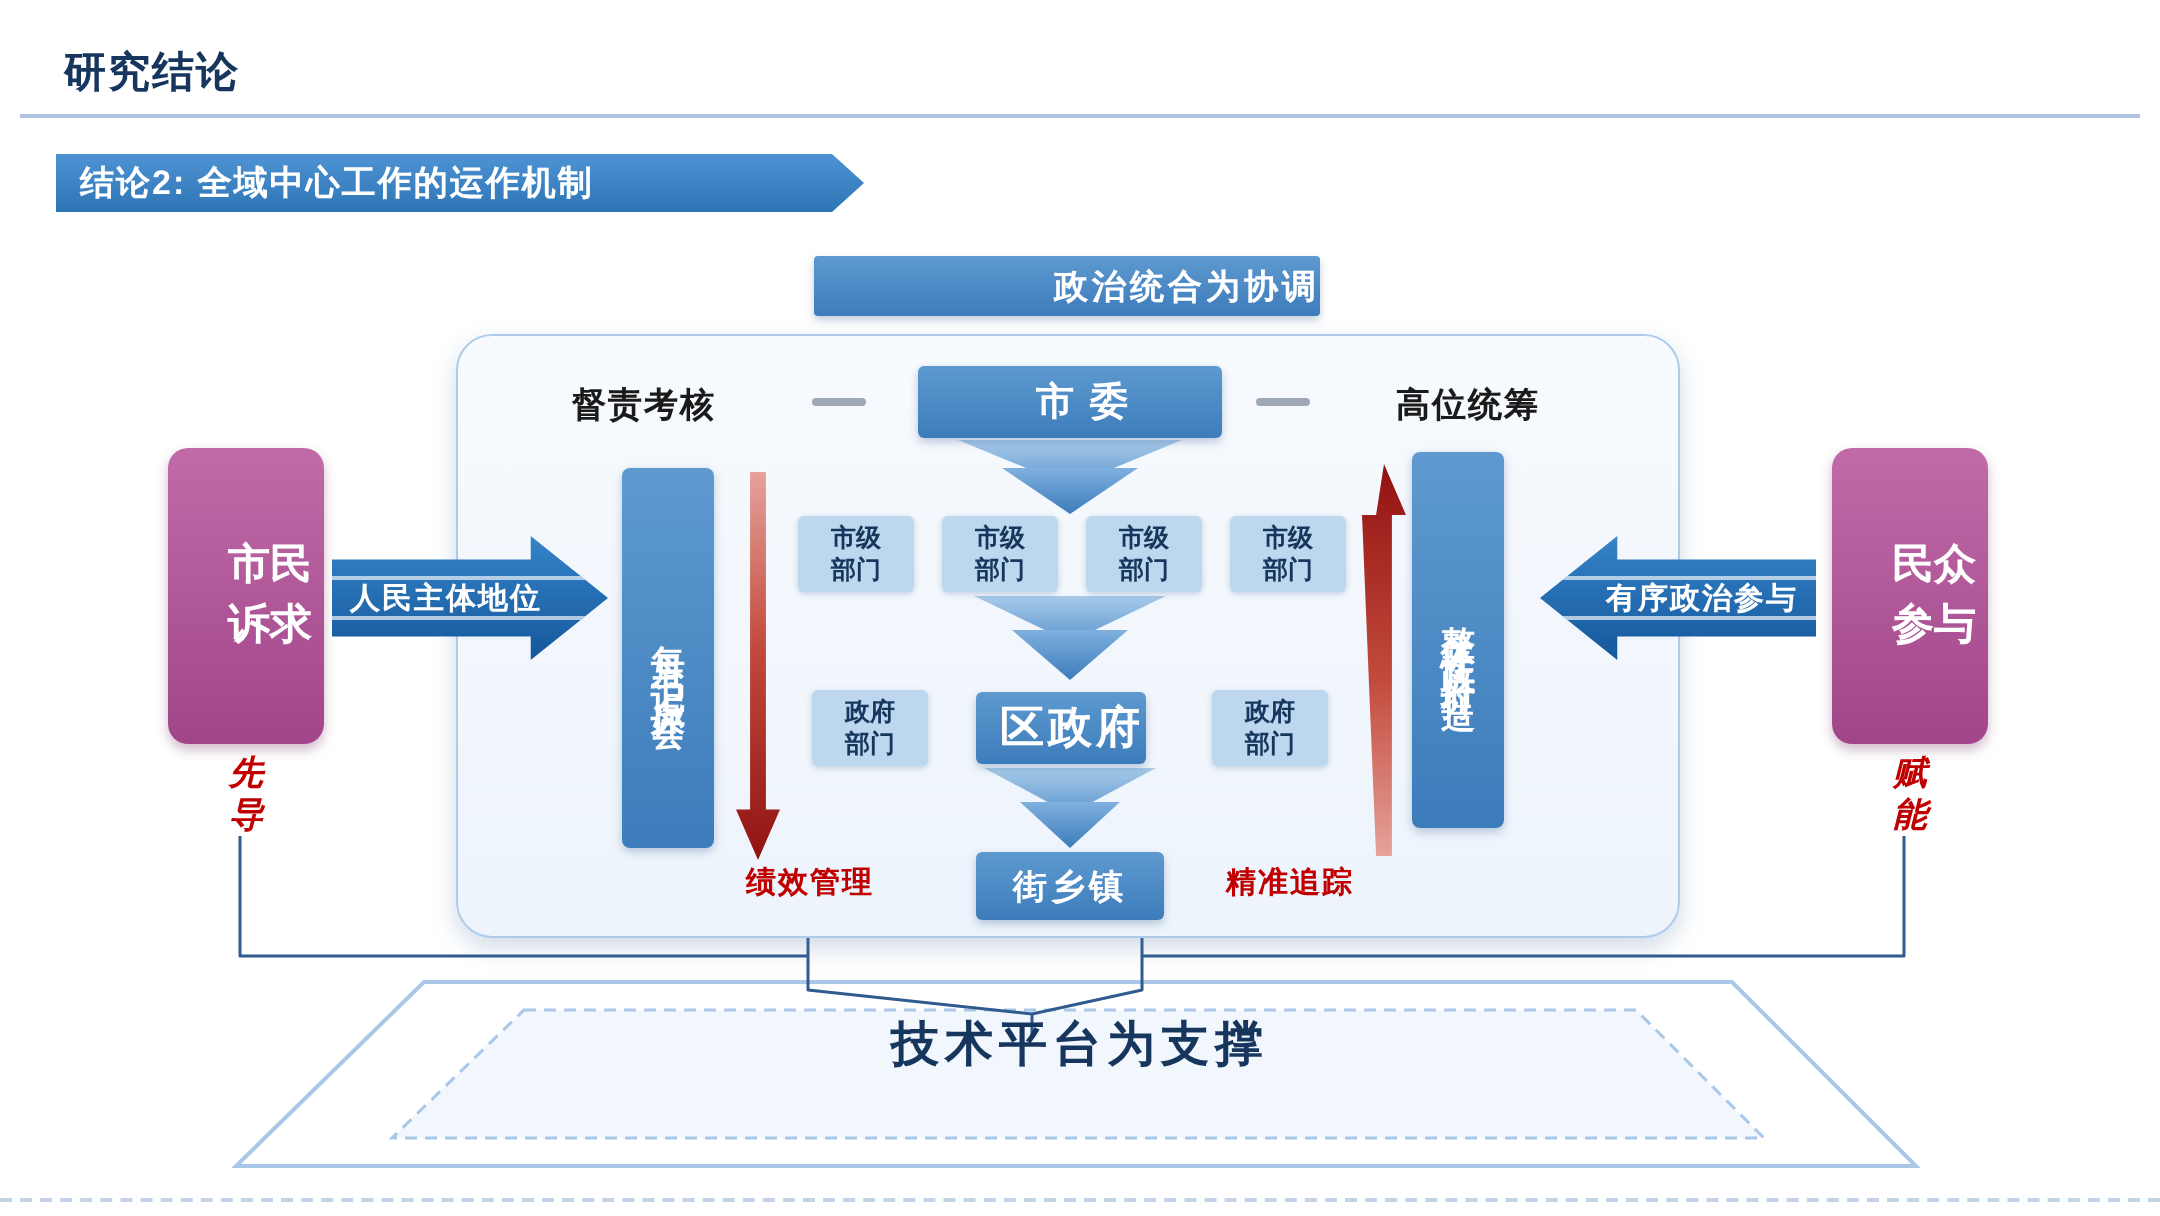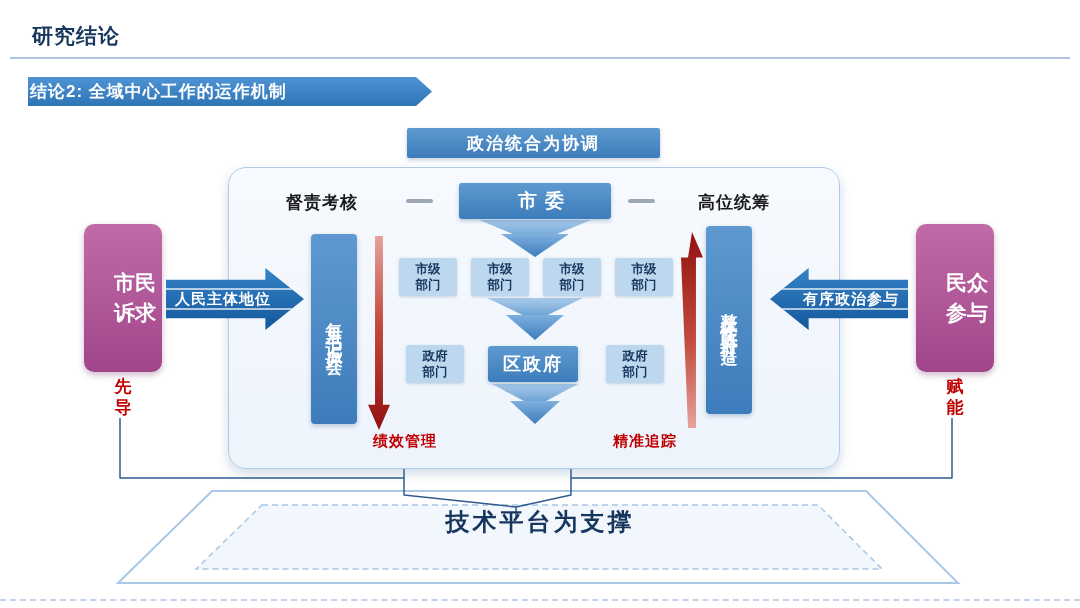--- a/index.html
+++ b/index.html
@@ -6,25 +6,25 @@
   .slide{position:relative;width:1080px;height:608px;background:#fff;overflow:hidden;
          font-family:"Liberation Sans","DejaVu Sans",sans-serif;}
 
   .title{position:absolute;left:32px;top:22px;font-size:21px;font-weight:bold;color:#17365D;letter-spacing:1px;}
   .title-rule{position:absolute;left:10px;right:10px;top:57px;height:2px;background:#AFC4DE;}
 
   .banner{position:absolute;left:28px;top:77px;width:404px;height:29px;
           background:linear-gradient(180deg,#4E93D4,#2E75B6);
           clip-path:polygon(0 0,calc(100% - 16px) 0,100% 50%,calc(100% - 16px) 100%,0 100%);
           color:#fff;font-weight:bold;font-size:17px;display:flex;align-items:center;
-          padding-left:2px;box-sizing:border-box;letter-spacing:1px;}
+          padding-left:12px;box-sizing:border-box;letter-spacing:1px;}
 
   .top-box{position:absolute;left:407px;top:128px;width:253px;height:30px;
            background:linear-gradient(180deg,#5E9AD0,#3D7CBB);color:#fff;font-weight:bold;
-           font-size:17px;display:flex;align-items:center;justify-content:center;border-radius:2px;
+           font-size:17px;display:flex;align-items:center;justify-content:flex-end;border-radius:2px;
            letter-spacing:2px;box-shadow:0 2px 4px rgba(50,90,140,.3);}
 
   .connectors{position:absolute;left:0;top:0;width:1080px;height:608px;pointer-events:none;}
   .platform{position:absolute;left:0;top:483px;width:1080px;height:120px;}
   .platform-label{position:absolute;left:0;right:0;top:506px;text-align:center;
                   font-size:24px;font-weight:bold;color:#17365D;letter-spacing:3px;}
   .bottom-dash{position:absolute;left:0;right:0;top:599px;border-top:2px dashed #C5D3E8;}
 
   .panel{position:absolute;left:228px;top:167px;width:612px;height:302px;
          background:linear-gradient(180deg,#F7FAFE,#EEF4FC);
@@ -35,21 +35,21 @@
   .lbl{position:absolute;font-size:17px;font-weight:bold;color:#1a1a1a;letter-spacing:1px;}
   .supervise{left:57px;top:23px;}
   .coordinate{left:450px;top:23px;margin-left:19px;}
   .dash{position:absolute;height:4px;width:27px;background:#9FA8B5;border-radius:2px;top:31px;}
   .dash1{left:177px;}.dash2{left:399px;}
 
   .blue-box{position:absolute;background:linear-gradient(180deg,#5E9AD0,#3D7CBB);color:#fff;
             font-weight:bold;display:flex;align-items:center;justify-content:center;
             border-radius:3px;box-shadow:0 2px 4px rgba(50,90,140,.3);}
   .shiwei{left:230px;top:15px;width:152px;height:36px;font-size:19px;letter-spacing:8px;padding-left:20px;box-sizing:border-box;}
-  .district{left:259px;top:178px;width:90px;height:36px;font-size:18px;letter-spacing:2px;}
+  .district{left:259px;top:178px;width:74px;height:36px;font-size:22px;letter-spacing:2px;padding-left:11px;}
   .township{left:259px;top:258px;width:94px;height:34px;font-size:17px;letter-spacing:2px;}
 
   .small-box{position:absolute;width:58px;height:38px;background:#BDD7EE;border-radius:3px;
              display:flex;align-items:center;justify-content:center;color:#17365D;font-weight:bold;
              font-size:12.5px;line-height:1.3;box-shadow:0 1px 3px rgba(50,90,140,.25);}
   .small-box span{display:block;width:28px;text-align:center;word-break:break-all;}
   .cd1{left:170px;top:90px}.cd2{left:242px;top:90px}.cd3{left:314px;top:90px}.cd4{left:386px;top:90px}
   .gd1{left:177px;top:177px}.gd2{left:377px;top:177px}
 
   .vbox{position:absolute;width:46px;background:linear-gradient(180deg,#5E9AD0,#3D7CBB);
@@ -86,21 +86,21 @@
   .h-arrow::before,.h-arrow::after{content:"";position:absolute;left:0;right:0;height:2px;
            background:rgba(255,255,255,.65);}
   .h-arrow::before{top:33%;}
   .h-arrow::after{bottom:33%;}
   .right-dir{left:166px;background:linear-gradient(180deg,#3583C8,#15579B);
       clip-path:polygon(0 19%,72% 19%,72% 0,100% 50%,72% 100%,72% 81%,0 81%);padding-right:24px;}
   .left-dir{left:770px;background:linear-gradient(180deg,#3583C8,#15579B);
       clip-path:polygon(100% 19%,28% 19%,28% 0,0 50%,28% 100%,28% 81%,100% 81%);padding-left:24px;}
 
   .tag{position:absolute;width:22px;color:#C00000;font-weight:bold;font-size:17px;
-       line-height:1.25;text-align:center;word-break:break-all;}
+       line-height:1.25;text-align:center;word-break:break-all;font-style:italic;}
   .left-tag{left:112px;top:376px;}
   .right-tag{left:944px;top:376px;}
 </style>
 </head>
 <body>
 
 <div class="slide">
 
   <div class="title">研究结论</div>
   <div class="title-rule"></div>
@@ -178,20 +178,23 @@
     <div class="small-box gd1">
       <span>政府部门</span>
     </div>
     <div class="blue-box district">
       <span>区政府</span>
     </div>
     <div class="small-box gd2">
       <span>政府部门</span>
     </div>
 
+    <div class="blue-box township">
+      <span>街乡镇</span>
+    </div>
 
     <div class="red-arrow up"></div>
     <div class="red-lbl track">精准追踪</div>
     <div class="vbox right-vbox">
       <span class="vtext">整体性政府打造</span>
     </div>
   </div>
 
   <div class="purple-box left-purple">
     <span class="wrap2">市民诉求</span>

